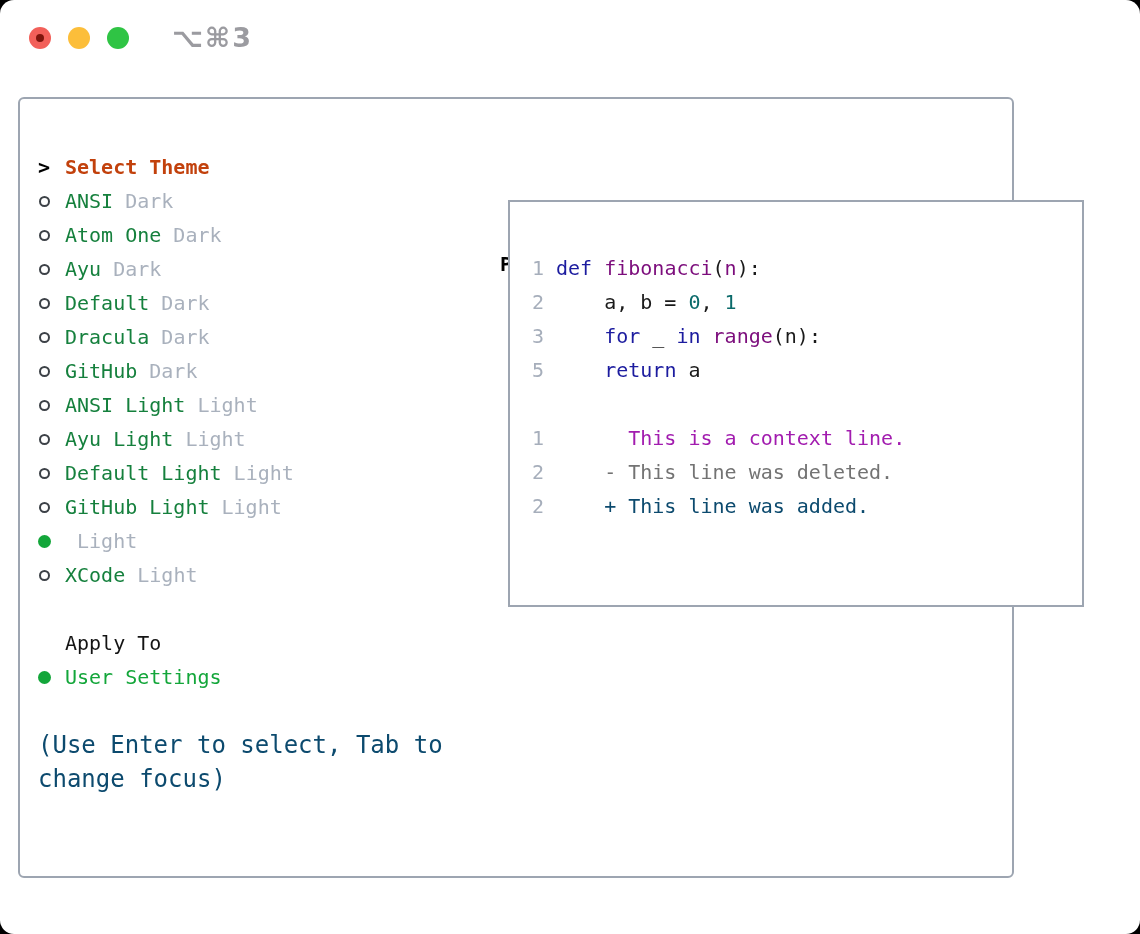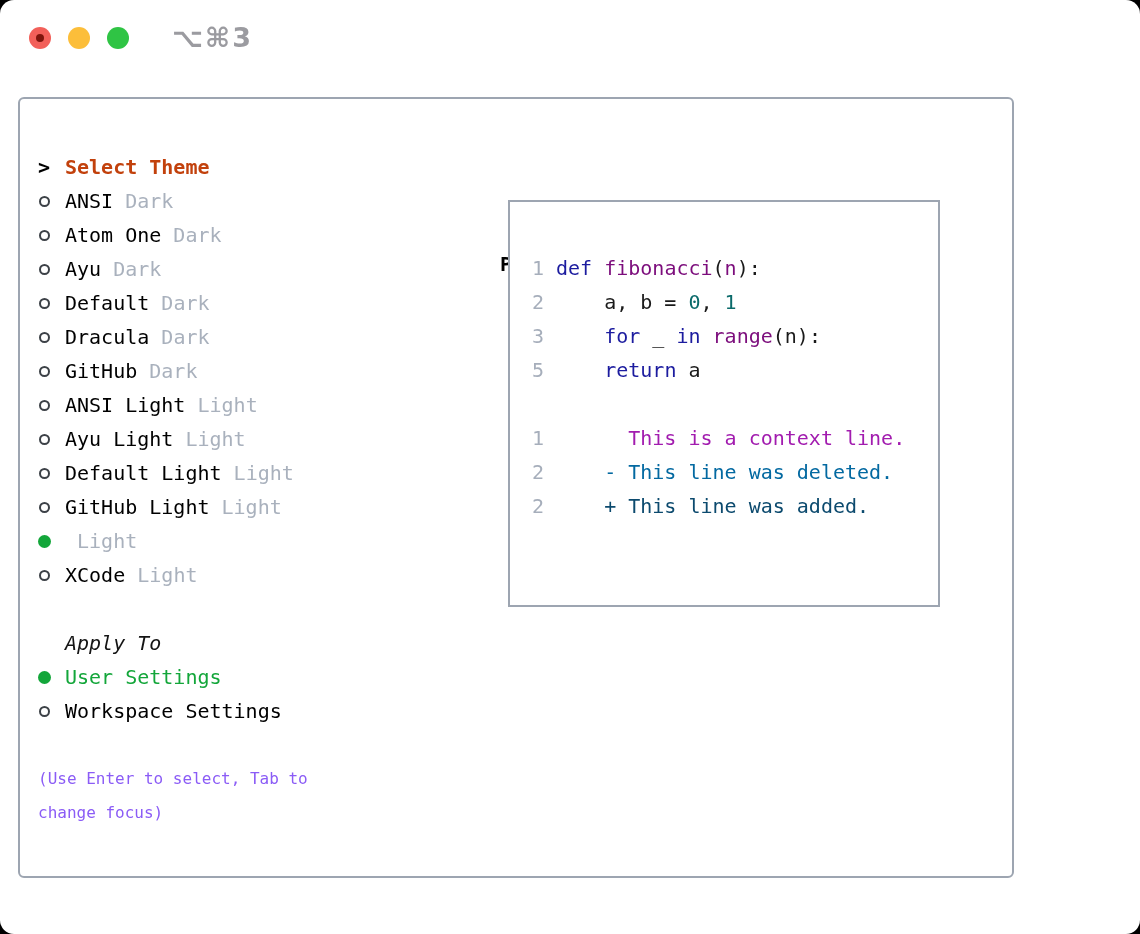--- a/index.html
+++ b/index.html
@@ -21,40 +21,40 @@
   .panel{position:absolute;left:18px;top:97px;width:996px;height:781px;box-sizing:border-box;
          border:2px solid #9da5b1;border-radius:6px;background:#fff;}
 
   
   .left{position:absolute;left:18px;top:51px;width:450px;}
   .row{height:34px;line-height:34px;font-size:20px;white-space:pre;display:flex;align-items:center;}
   .marker{display:inline-flex;width:27px;align-items:center;flex:none;}
   .prompt{font-weight:bold;color:#000;font-size:20px;}
   .ring{width:11px;height:11px;border:2px solid #3c4147;border-radius:50%;box-sizing:border-box;margin-left:1px;}
   .dotsel{width:13px;height:13px;border-radius:50%;background:#13a63a;margin-left:0px;}
-  .row .label{color:#000000;}
+  .row .label{color:#15803d;}
   .row.header .label{color:#c2410c;font-weight:bold;}
   .row.selected .label{color:#13a63a;}
   .suffix{color:#a9b1bd;}
-  .row.apply-header .label{color:#141414;font-style:italic;}
-  .footer-line{height:34px;line-height:34px;font-size:16px;color:#8b5cf6;white-space:pre;}
+  .row.apply-header .label{color:#141414;}
+  .footer-line{height:34px;line-height:34px;font-size:24px;color:#0c4a6e;white-space:pre;}
 
   
   .preview-title{position:absolute;left:480px;top:148px;height:34px;line-height:34px;
                  font-size:20px;font-weight:bold;color:#000;}
-  .preview-box{position:absolute;left:488px;top:101px;width:432px;height:407px;box-sizing:border-box;
+  .preview-box{position:absolute;left:488px;top:101px;width:576px;height:407px;box-sizing:border-box;
                border:2px solid #9da5b1;background:#fff;padding:49px 0 0 22px;overflow:hidden;}
   .cline{height:34px;line-height:34px;font-size:20px;white-space:pre;}
   .ln{display:inline-block;width:24px;color:#a6aebb;}
   .tok-kw{color:#1c1c9f;}
   .tok-fn{color:#7c0d7c;}
   .tok-num{color:#0a6a6a;}
   .tok-plain{color:#1a1a1a;}
   .diff-context{color:#a21caf;}
-  .diff-deleted{color:#0369a1;}
+  .diff-deleted{color:#737373;}
   .diff-added{color:#0c4a6e;}
 </style>
 </head>
 <body>
 
 <div class="stage">
   <div class="window">
 
     <div class="titlebar">
       <span class="tl red">
@@ -76,21 +76,20 @@
           <div class="row"><span class="marker"><span class="ring"></span></span><span class="label">GitHub</span><span class="suffix"> Dark</span></div>
           <div class="row"><span class="marker"><span class="ring"></span></span><span class="label">ANSI Light</span><span class="suffix"> Light</span></div>
           <div class="row"><span class="marker"><span class="ring"></span></span><span class="label">Ayu Light</span><span class="suffix"> Light</span></div>
           <div class="row"><span class="marker"><span class="ring"></span></span><span class="label">Default Light</span><span class="suffix"> Light</span></div>
           <div class="row"><span class="marker"><span class="ring"></span></span><span class="label">GitHub Light</span><span class="suffix"> Light</span></div>
           <div class="row selected"><span class="marker"><span class="dotsel"></span></span><span class="suffix"> Light</span></div>
           <div class="row"><span class="marker"><span class="ring"></span></span><span class="label">XCode</span><span class="suffix"> Light</span></div>
           <div class="row"></div>
           <div class="row apply-header"><span class="marker"></span><span class="label">Apply To</span></div>
           <div class="row selected"><span class="marker"><span class="dotsel"></span></span><span class="label">User Settings</span></div>
-          <div class="row"><span class="marker"><span class="ring"></span></span><span class="label">Workspace Settings</span></div>
           <div class="row"></div>
           <div class="footer-line">(Use Enter to select, Tab to</div>
           <div class="footer-line">change focus)</div>
         </div>
       <div class="preview-title">Preview</div>
       <div class="preview-box" id="preview-box">
           <div class="cline"><span class="ln">1</span><span class="tok-kw">def</span><span class="tok-plain"> </span><span class="tok-fn">fibonacci</span><span class="tok-plain">(</span><span class="tok-fn">n</span><span class="tok-plain">):</span></div>
           <div class="cline"><span class="ln">2</span><span class="tok-plain">    a, b = </span><span class="tok-num">0</span><span class="tok-plain">, </span><span class="tok-num">1</span></div>
           <div class="cline"><span class="ln">3</span><span class="tok-plain">    </span><span class="tok-kw">for</span><span class="tok-plain"> _ </span><span class="tok-kw">in</span><span class="tok-plain"> </span><span class="tok-fn">range</span><span class="tok-plain">(n):</span></div>
           <div class="cline"><span class="ln">5</span><span class="tok-plain">    </span><span class="tok-kw">return</span><span class="tok-plain"> a</span></div>

